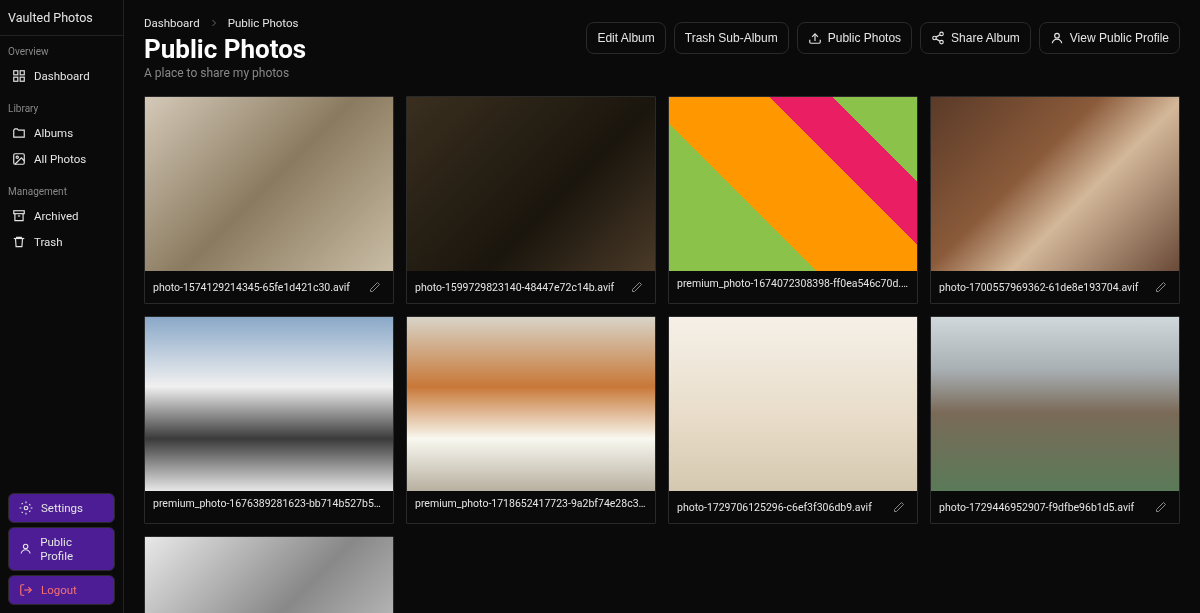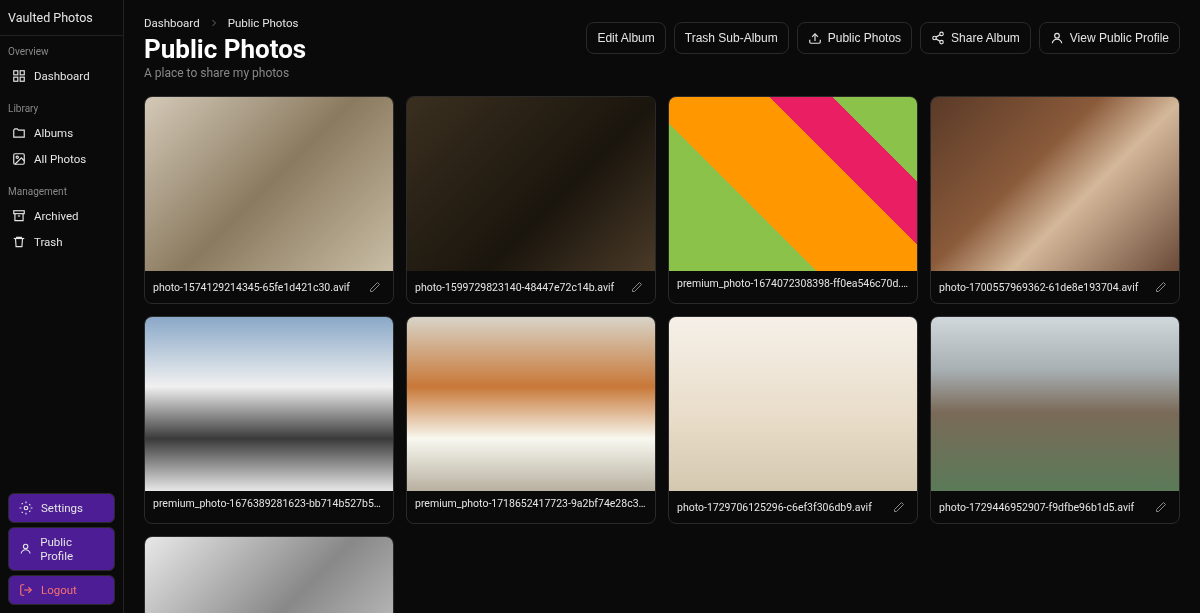--- a/index.html
+++ b/index.html
@@ -147,21 +147,21 @@
       width: 14px;
       height: 14px;
     }
     .grid {
       display: grid;
       grid-template-columns: repeat(4, 1fr);
       gap: 12px;
     }
     .card {
       border: 1px solid #2a2a2a;
-      border-radius: 8px;
+      border-radius: 1px;
       overflow: hidden;
       background: #0a0a0a;
     }
     .card-image {
       width: 100%;
       height: 174px;
       background: #333;
     }
     .card-footer {
       display: flex;

